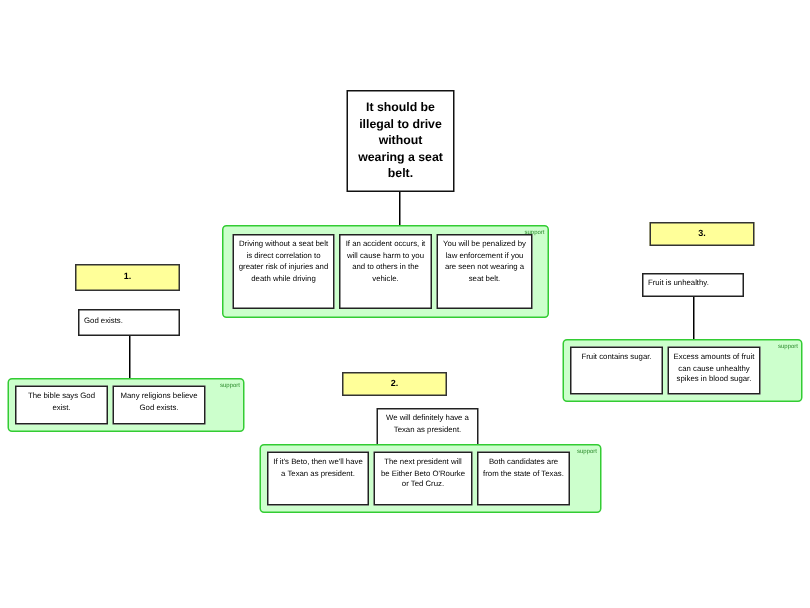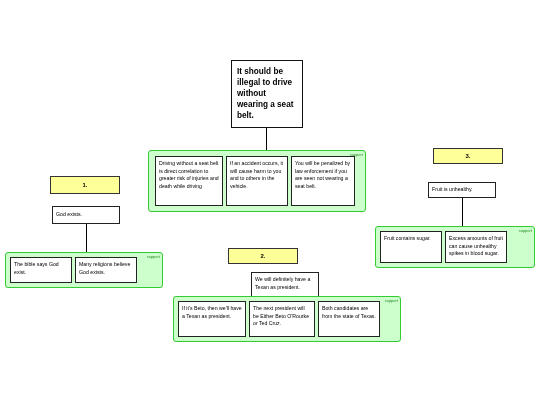--- a/index.html
+++ b/index.html
@@ -24,20 +24,21 @@
     position: absolute;
     box-sizing: border-box;
     border: 1px solid #222222;
     background: #ffffff;
     color: #000000;
     font-size: 5.2px;
     line-height: 1.45;
     padding: 3px 3px;
     overflow: hidden;
     word-wrap: break-word;
+    text-align: center;
   }
   
   .claim {
     border: 1px solid #111111;
     background: #ffffff;
     font-weight: bold;
     font-size: 8.2px;
     line-height: 1.35;
     padding: 5px 5px;
   }

